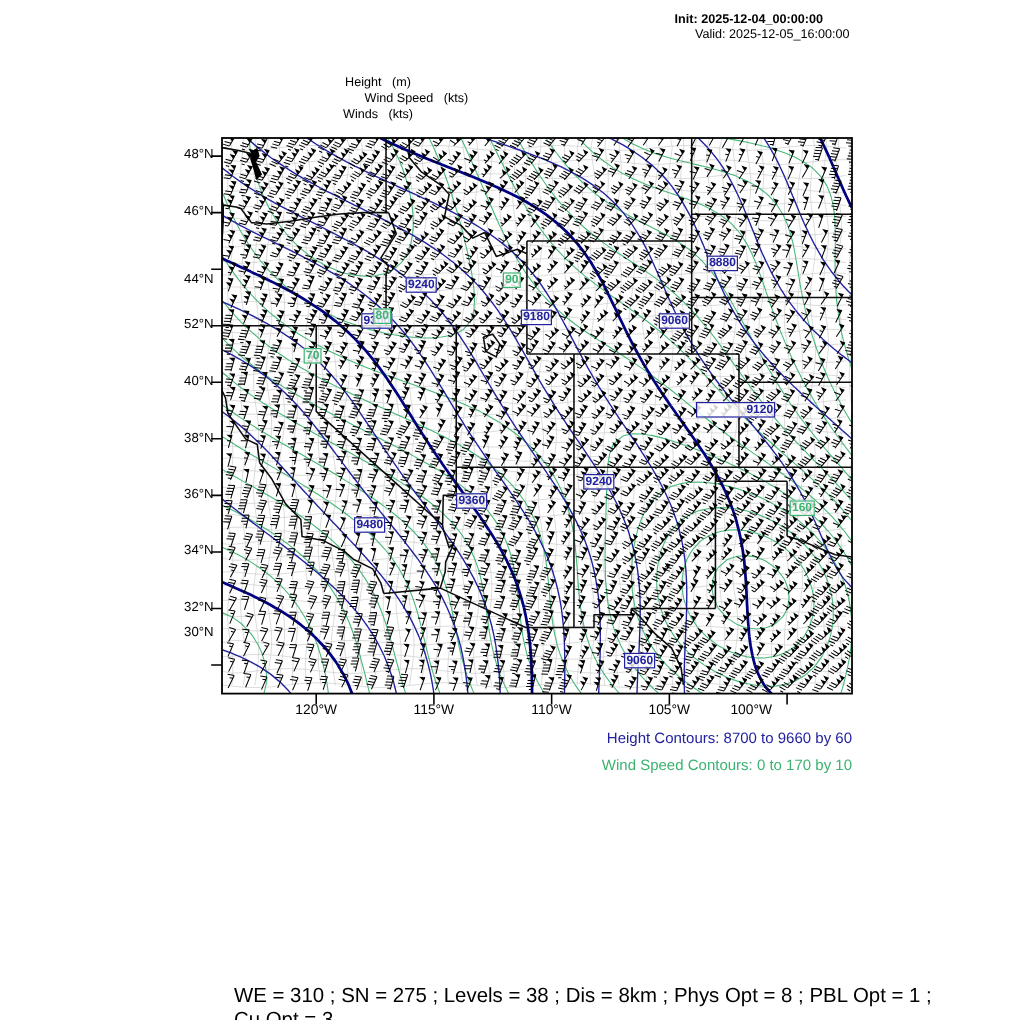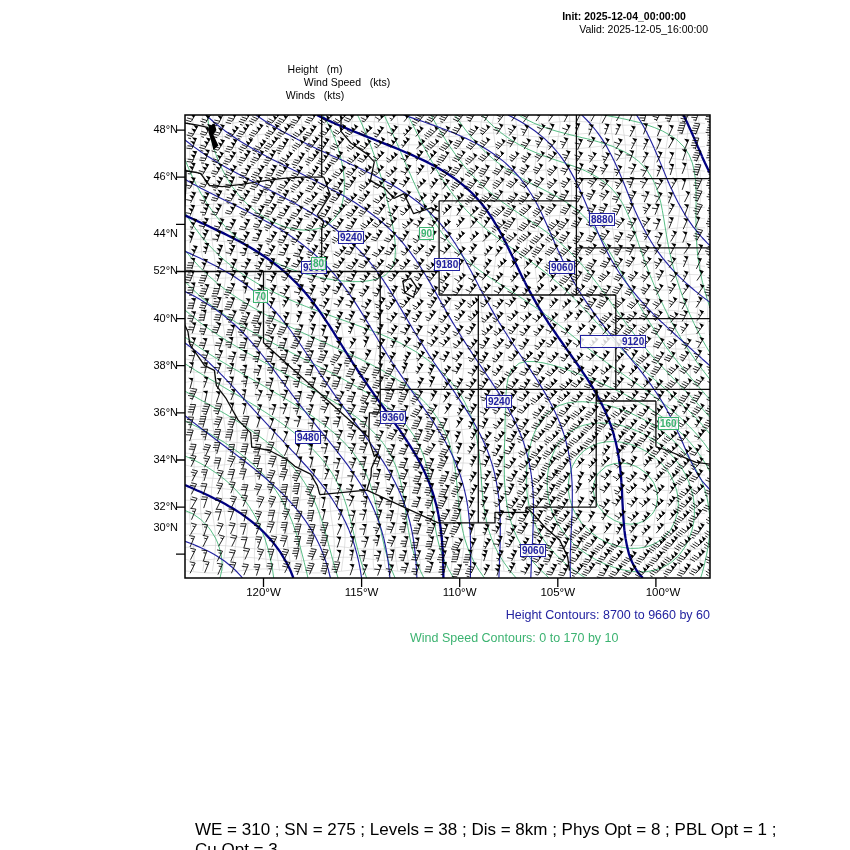--- a/index.html
+++ b/index.html
@@ -10,21 +10,21 @@
   #init-line{left:540px;top:10px;width:168px;text-align:center;font-size:10.5px;font-weight:bold;}
   #valid-line{left:540px;top:23px;width:168px;text-align:right;font-size:10.5px;}
   .legend-line{left:195px;width:240px;font-size:10.5px;white-space:pre;text-align:center;}
   #map-wrap{left:185px;top:115px;width:525px;height:463px;}
   #map-svg{overflow:visible;display:block;}
   .lat-lab{position:absolute;width:38px;text-align:right;font-size:11px;}
   .lon-lab{position:absolute;width:56px;text-align:center;font-size:11.5px;}
   .clab{position:absolute;font-size:10px;font-weight:bold;line-height:11px;padding:0 1px;
         background:rgba(255,255,255,0.82);border:1px solid;white-space:nowrap;}
   #cap-height{left:410px;top:608px;width:300px;text-align:right;font-size:12.5px;}
-  #cap-wind{left:410px;top:631px;width:300px;font-size:12.5px;}
+  #cap-wind{left:410px;top:631px;width:300px;text-align:right;font-size:12.5px;}
   #footer1{left:195px;top:806px;width:560px;font-size:11px;}
   #footer2{left:195px;top:820px;width:600px;font-size:17px;}
 </style>
 </head>
 <body>
 
 <div id="page">
   <div class="abs" id="init-line">Init: 2025-12-04_00:00:00</div>
   <div class="abs" id="valid-line">Valid: 2025-12-05_16:00:00</div>
 
@@ -91,21 +91,21 @@
       <span class="abs lat-lab" style="left: 140px; top: 311.579px;">40°N</span>
       <span class="abs lat-lab" style="left: 140px; top: 358.703px;">38°N</span>
       <span class="abs lat-lab" style="left: 140px; top: 405.828px;">36°N</span>
       <span class="abs lat-lab" style="left: 140px; top: 452.953px;">34°N</span>
       <span class="abs lat-lab" style="left: 140px; top: 500.077px;">32°N</span>
       <span class="abs lat-lab" style="left: 140px; top: 521px;">30°N</span>
       <span class="abs lon-lab" style="left: 235.475px; top: 586px;">120°W</span>
       <span class="abs lon-lab" style="left: 333.57px; top: 586px;">115°W</span>
       <span class="abs lon-lab" style="left: 431.664px; top: 586px;">110°W</span>
       <span class="abs lon-lab" style="left: 529.758px; top: 586px;">105°W</span>
-      <span class="abs lon-lab" style="left: 635px; top: 586px; text-align: center;">100°W</span>
+      <span class="abs lon-lab" style="left: 598px; top: 586px; text-align: center;">100°W</span>
     </div>
   <div id="contour-labels">
       <span class="abs clab" style="color: rgb(34, 34, 160); border-color: rgb(34, 34, 160); left: 338px; top: 231px;">9240</span>
       <span class="abs clab" style="color: rgb(34, 34, 160); border-color: rgb(34, 34, 160); left: 301px; top: 261px;">9300</span>
       <span class="abs clab" style="color: rgb(34, 34, 160); border-color: rgb(34, 34, 160); left: 434px; top: 258px;">9180</span>
       <span class="abs clab" style="color: rgb(34, 34, 160); border-color: rgb(34, 34, 160); left: 589px; top: 213px;">8880</span>
       <span class="abs clab" style="color: rgb(34, 34, 160); border-color: rgb(34, 34, 160); left: 549px; top: 261px;">9060</span>
       <span class="abs clab" style="color: rgb(34, 34, 160); border-color: rgb(34, 34, 160); left: 580px; top: 335px; padding-left: 41px;">9120</span>
       <span class="abs clab" style="color: rgb(34, 34, 160); border-color: rgb(34, 34, 160); left: 486px; top: 395px;">9240</span>
       <span class="abs clab" style="color: rgb(34, 34, 160); border-color: rgb(34, 34, 160); left: 380px; top: 411px;">9360</span>

